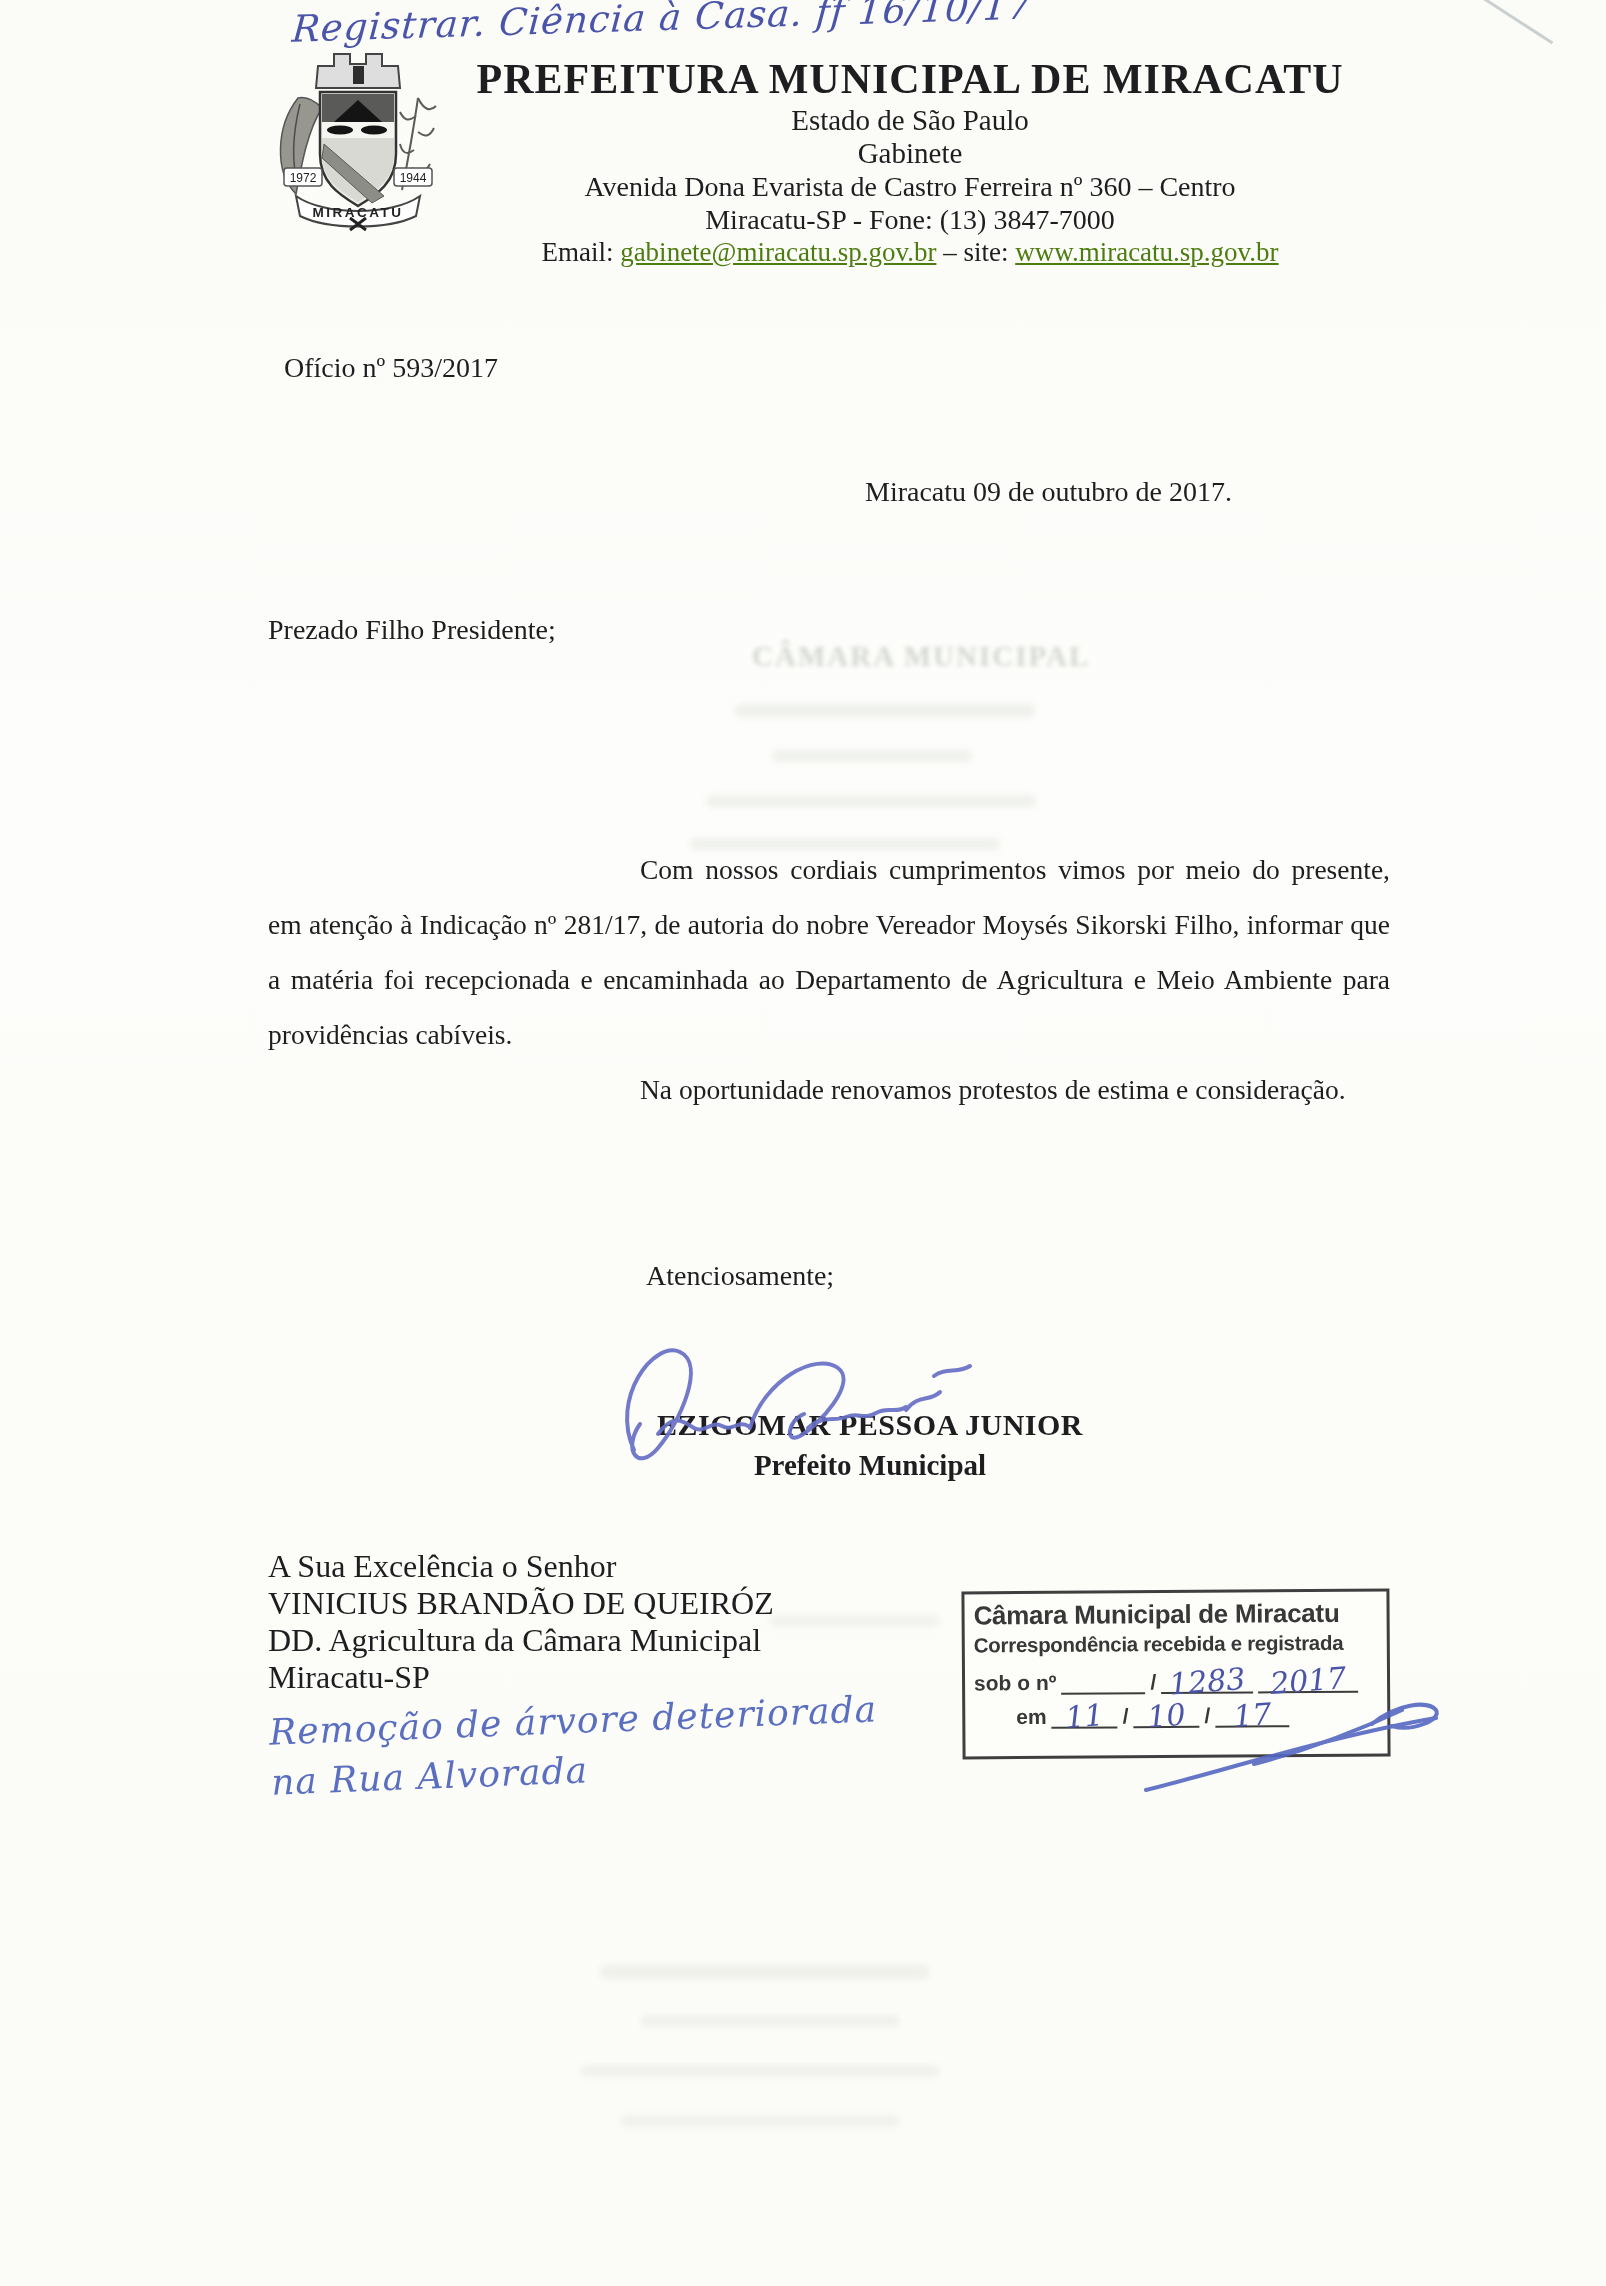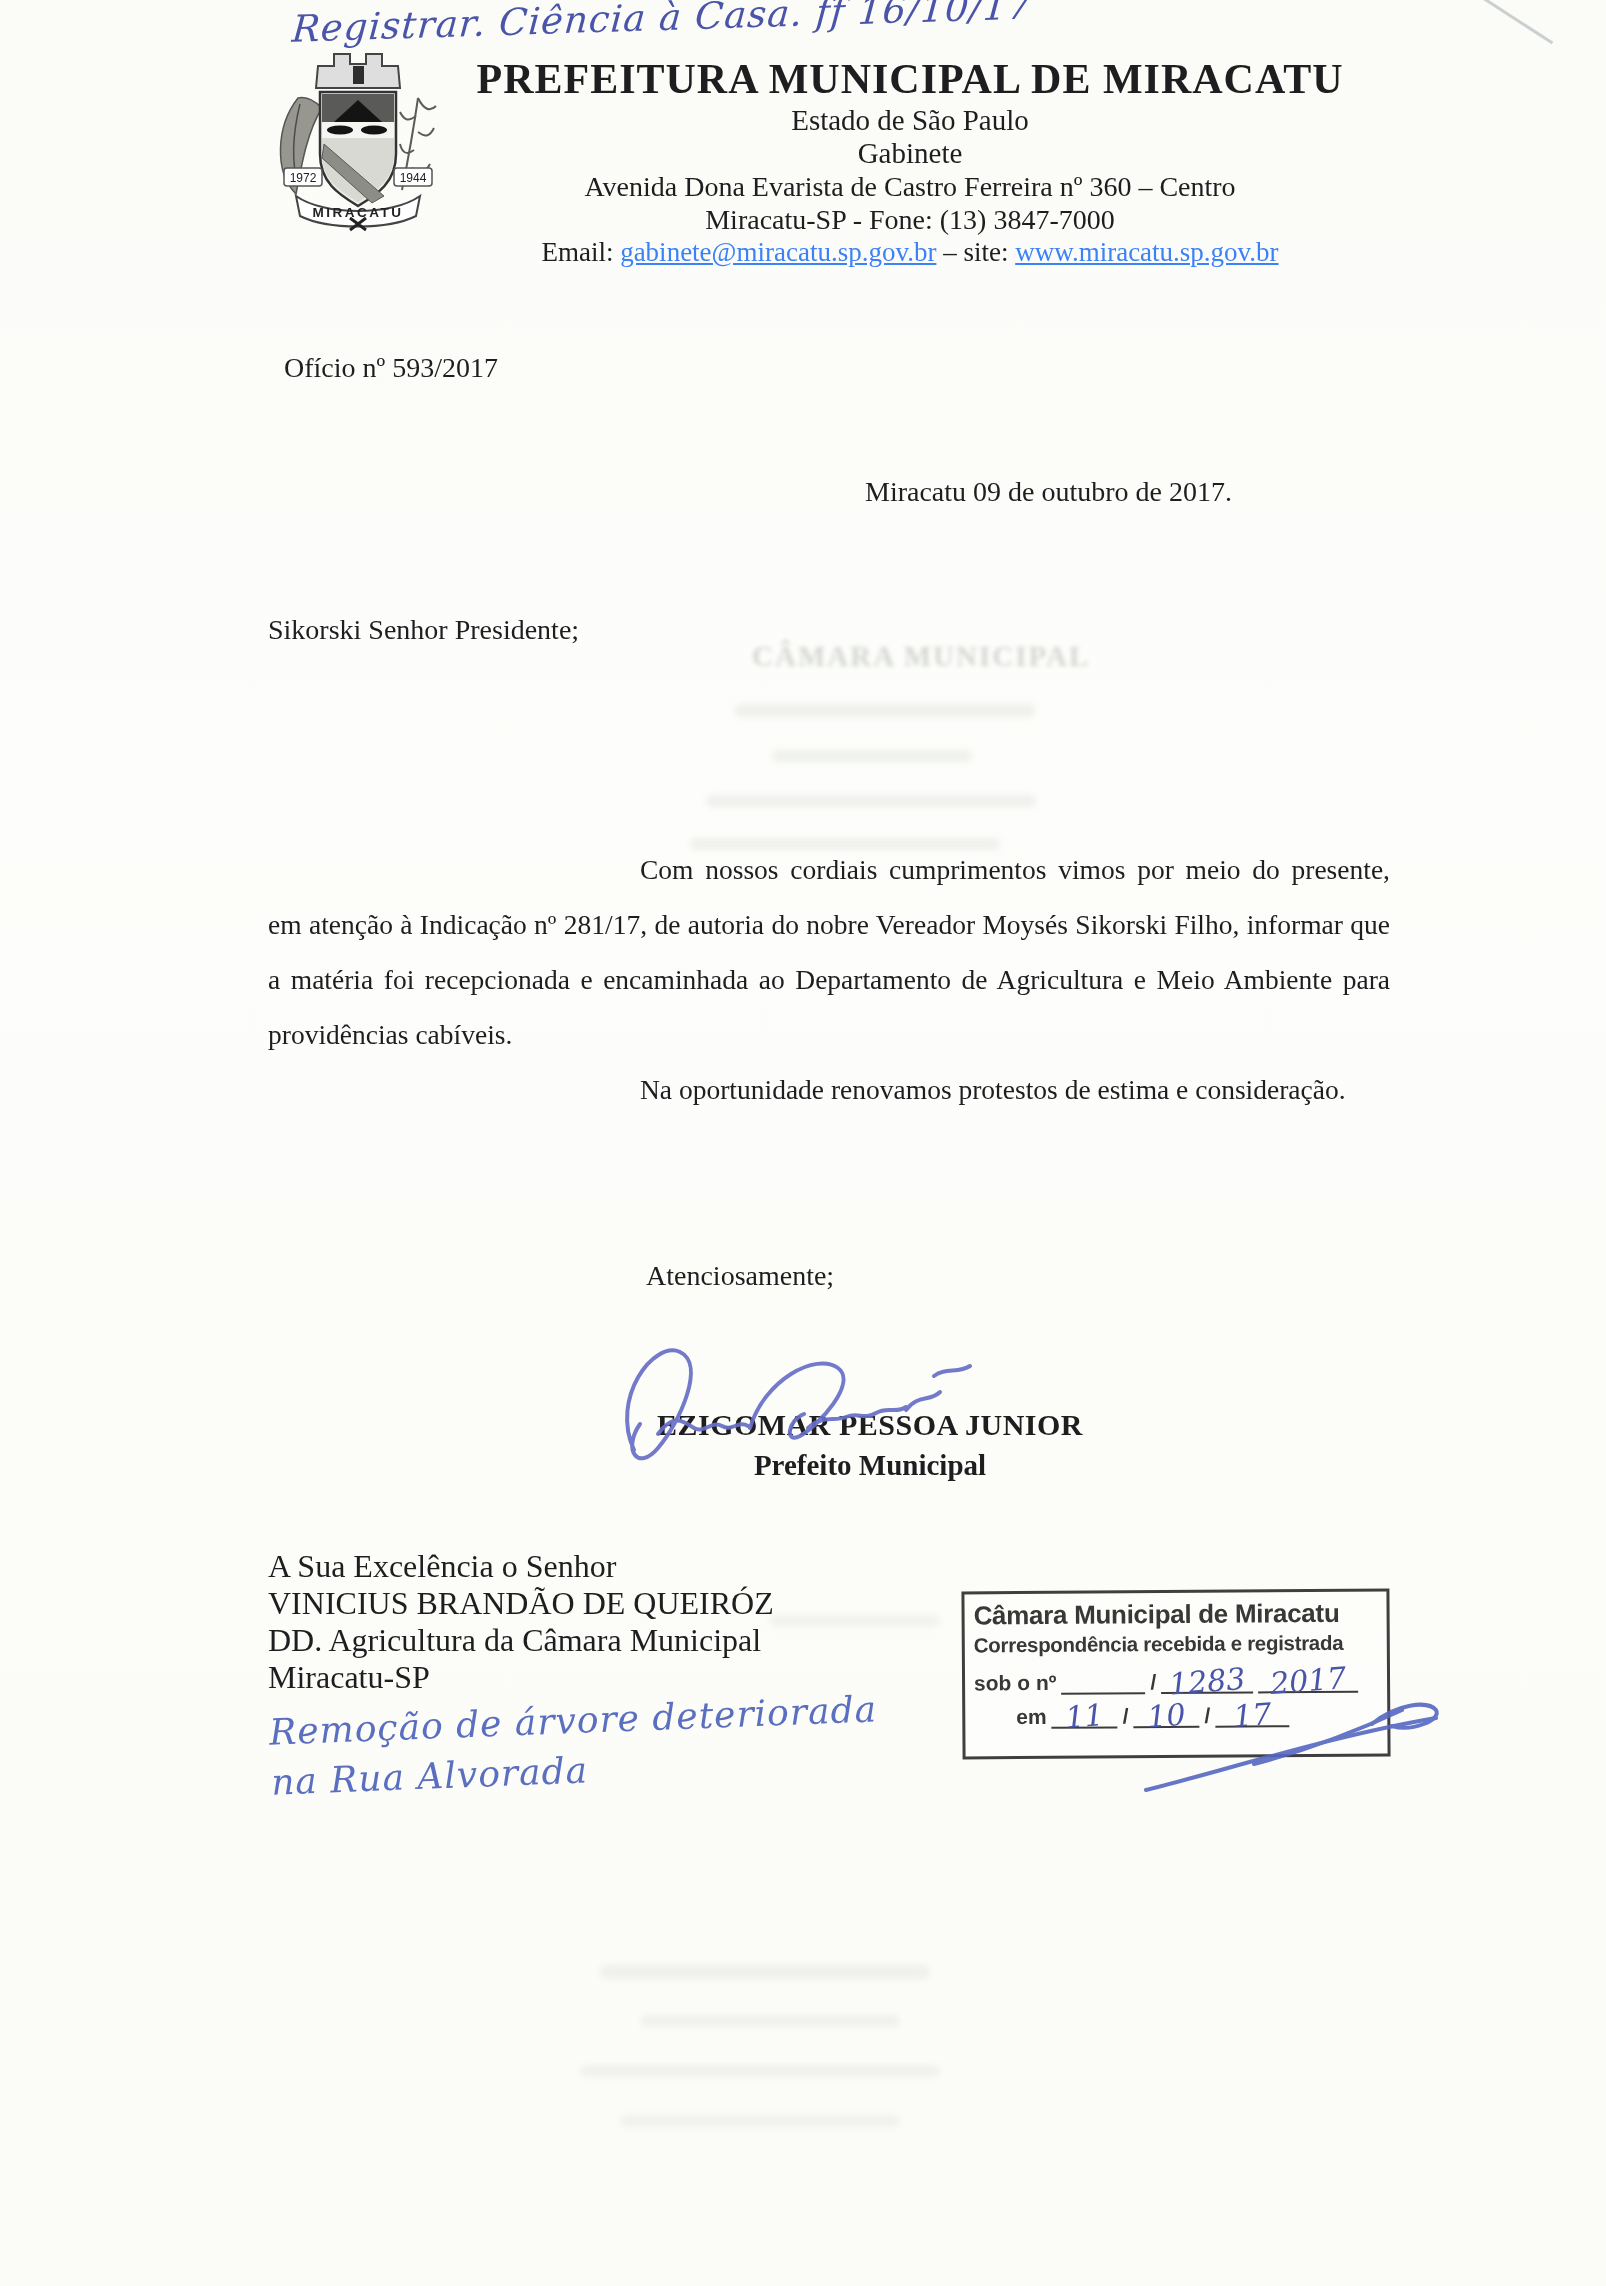--- a/index.html
+++ b/index.html
@@ -17,21 +17,21 @@
     transform:rotate(-1.8deg) skewX(-6deg);white-space:nowrap;
   }
 
   
   .logo{left:266px;top:40px;width:184px;height:192px;}
   .header-text{left:430px;top:54px;width:960px;text-align:center;}
   .h-title{font-size:42px;font-weight:bold;letter-spacing:1px;line-height:50px;}
   .h-line{font-size:29px;font-weight:normal;line-height:33px;}
   .h-line.address{font-size:28px;}
   .h-line.email{font-weight:normal;font-size:27px;}
-  .h-line.email a{color:#3b82f6;text-decoration:underline;}
+  .h-line.email a{color:#4d7c0f;text-decoration:underline;}
 
   .oficio{left:284px;top:352px;font-size:28px;}
   .dateline{left:865px;top:476px;font-size:28px;}
   .salutation{left:268px;top:614px;font-size:28px;}
 
   .bodytext{left:268px;top:842px;width:1122px;font-size:27.5px;line-height:55px;text-align:justify;}
   .bodytext p{margin:0;text-indent:372px;}
   .closing{left:646px;top:1260px;font-size:28px;}
 
   .sig-ink{left:596px;top:1322px;width:430px;height:160px;z-index:4;}
@@ -113,21 +113,21 @@
   <div class="h-title">PREFEITURA MUNICIPAL DE MIRACATU</div>
   <div class="h-line">Estado de São Paulo</div>
   <div class="h-line">Gabinete</div>
   <div class="h-line address">Avenida Dona Evarista de Castro Ferreira nº 360 – Centro</div>
   <div class="h-line address">Miracatu-SP - Fone: (13) 3847-7000</div>
   <div class="h-line email"><span>Email: </span><a>gabinete@miracatu.sp.gov.br</a><span> – site: </span><a>www.miracatu.sp.gov.br</a></div>
 </div>
 
 <div class="abs oficio">Ofício nº 593/2017</div>
 <div class="abs dateline">Miracatu 09 de outubro de 2017.</div>
-<div class="abs salutation">Sikorski Senhor Presidente;</div>
+<div class="abs salutation">Prezado Filho Presidente;</div>
 
 <div class="abs ghost-text" style="left:752px;top:640px;">CÂMARA MUNICIPAL</div>
 <div class="abs ghost-bar" style="left:735px;top:704px;width:300px;height:13px;"></div>
 <div class="abs ghost-bar" style="left:772px;top:750px;width:200px;height:12px;"></div>
 <div class="abs ghost-bar" style="left:706px;top:795px;width:330px;height:12px;"></div>
 <div class="abs ghost-bar" style="left:690px;top:838px;width:310px;height:12px;"></div>
 <div class="abs ghost-bar" style="left:770px;top:1615px;width:170px;height:12px;opacity:.12;"></div>
 <div class="abs ghost-bar" style="left:600px;top:1965px;width:330px;height:14px;opacity:.14;"></div>
 <div class="abs ghost-bar" style="left:640px;top:2015px;width:260px;height:12px;opacity:.13;"></div>
 <div class="abs ghost-bar" style="left:580px;top:2065px;width:360px;height:12px;opacity:.13;"></div>

